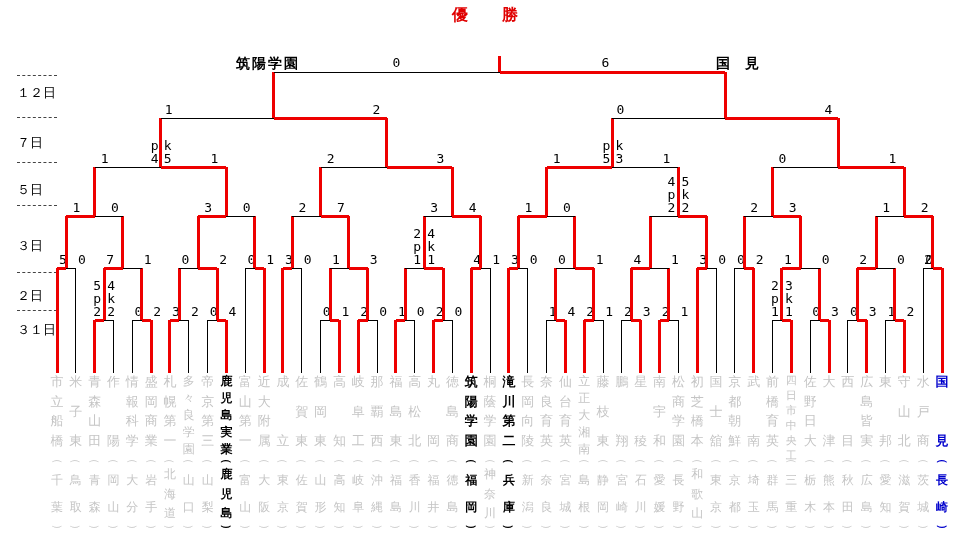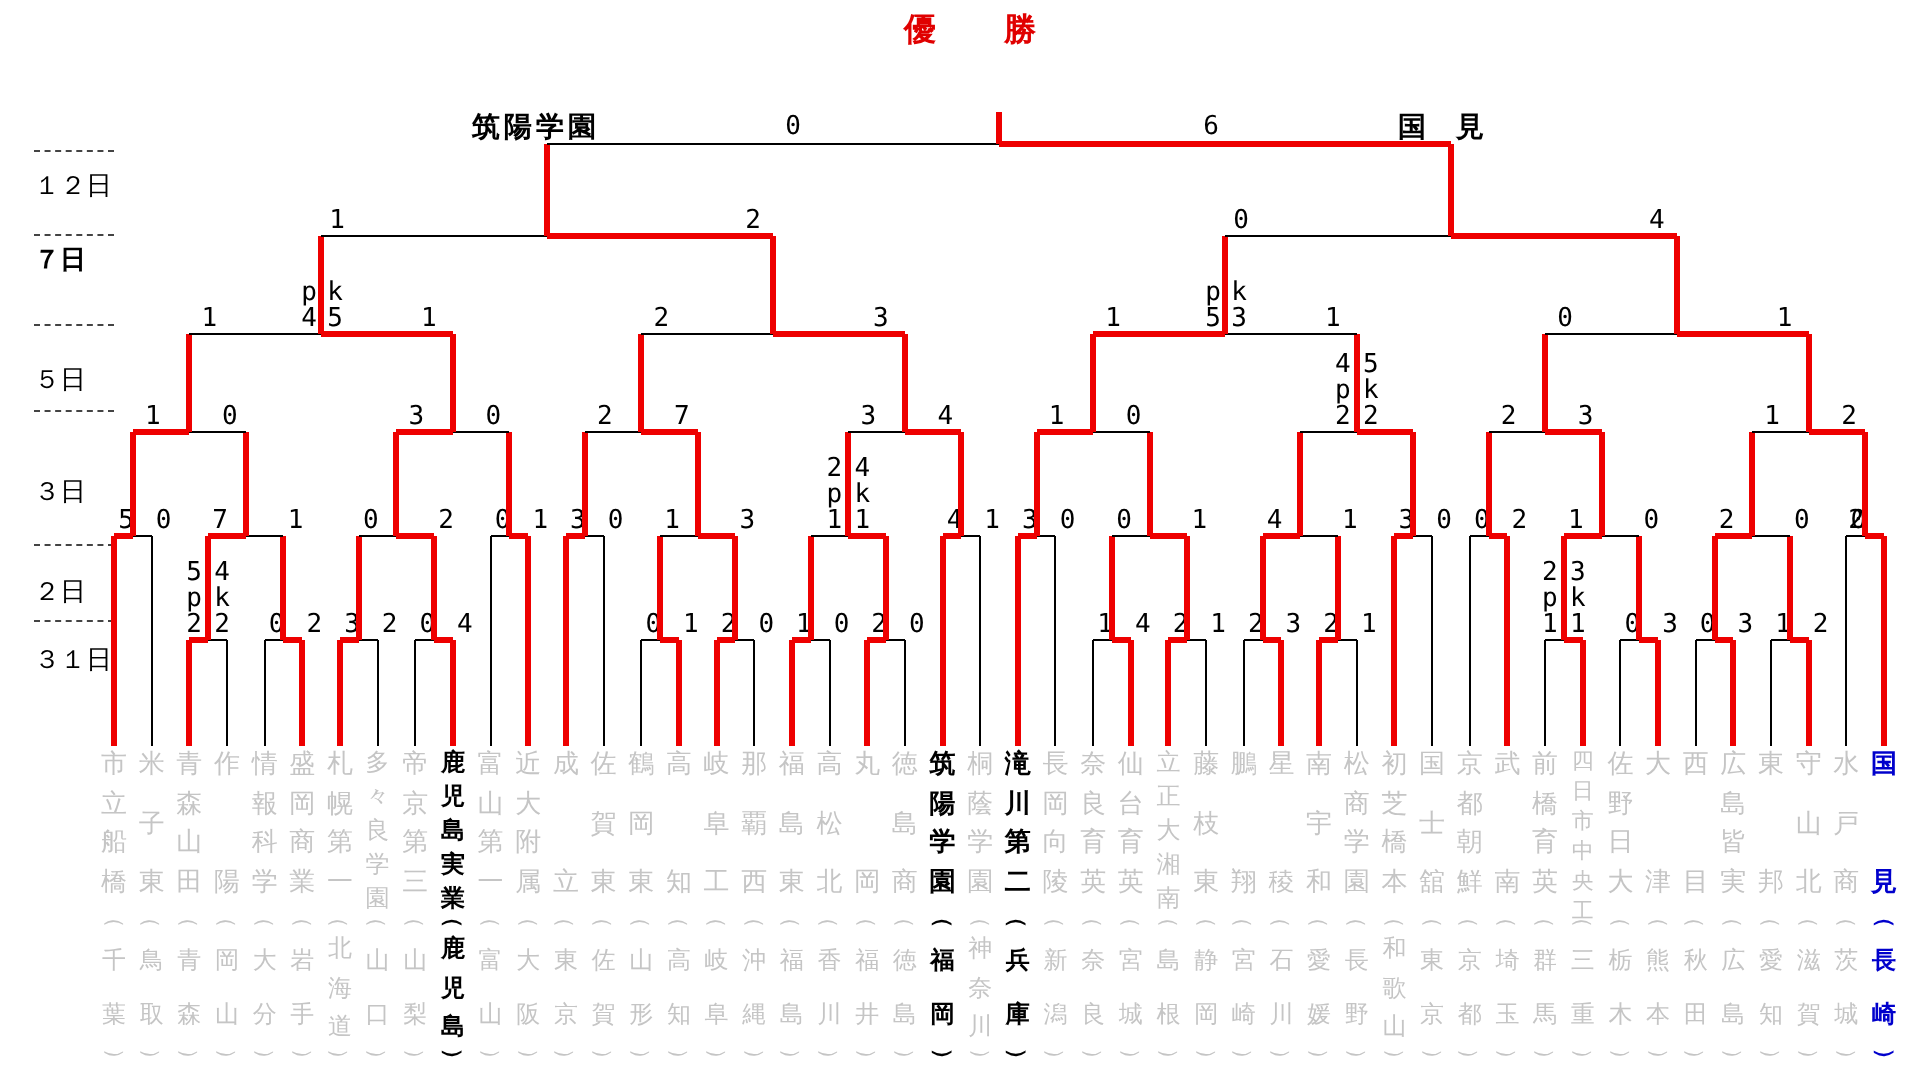--- a/index.html
+++ b/index.html
@@ -2,21 +2,21 @@
 <html><head>
 <meta charset="utf-8">
 <style>
   html,body{margin:0;padding:0;background:#fff;}
   body{font-family:"DejaVu Sans",sans-serif;}
   .page{position:relative;width:960px;height:540px;background:#ffffff;overflow:hidden;}
   .title{position:absolute;left:452px;top:5px;font-size:16px;font-weight:bold;letter-spacing:34px;white-space:nowrap;}
   .champ-box{position:absolute;left:420px;top:30px;width:156px;height:24px;border:1px solid #000;
              text-align:center;line-height:24px;font-size:13px;font-weight:bold;letter-spacing:4px;color:#000;}
   .final-left{position:absolute;left:236px;top:55px;font-size:14px;font-weight:bold;letter-spacing:2px;color:#000;white-space:nowrap;}
-  .final-right{position:absolute;left:699px;top:55px;font-size:14px;font-weight:bold;letter-spacing:15px;color:#000;white-space:nowrap;}
+  .final-right{position:absolute;left:716px;top:55px;font-size:14px;font-weight:bold;letter-spacing:15px;color:#000;white-space:nowrap;}
   .date-label{position:absolute;left:17px;font-size:13px;color:#000;white-space:nowrap;}
   .dash{position:absolute;left:17px;width:40px;height:0;border-top:1px dashed #444;}
   svg.bracket{position:absolute;left:0;top:0;shape-rendering:crispEdges;}
   svg.bracket text{font-family:"DejaVu Sans Mono",monospace;font-size:13px;fill:#000;}
   .team-col{position:absolute;width:20px;display:flex;flex-direction:column;align-items:center;}
   .team-name{display:flex;flex-direction:column;justify-content:space-between;align-items:center;height:77px;font-size:13px;}
   .team-name.n5{font-size:12px;}
   .team-name.n6{font-size:11px;}
   .team-name span{display:block;}
   .team-pref{margin-top:4px;display:flex;flex-direction:column;justify-content:space-between;align-items:center;height:80px;font-size:12px;}
@@ -29,21 +29,21 @@
 <body>
 
 <div class="page">
   <div class="title" style="color: rgb(224, 0, 0);">優勝</div>
   <div class="final-left">筑陽学園</div>
   <div class="final-right">国見</div>
   <div id="schedule">
       <div class="dash" style="top: 75px;"></div>
       <div class="date-label" style="top: 84px;">１２日</div>
       <div class="dash" style="top: 117px;"></div>
-      <div class="date-label" style="top: 121px; font-weight: bold;">７日</div>
+      <div class="date-label" style="top: 134px;">７日</div>
       <div class="dash" style="top: 162px;"></div>
       <div class="date-label" style="top: 181px; text-align: center;">５日</div>
       <div class="dash" style="top: 205px;"></div>
       <div class="date-label" style="top: 237px;">３日</div>
       <div class="dash" style="top: 272px;"></div>
       <div class="date-label" style="top: 287px;">２日</div>
       <div class="dash" style="top: 310px;"></div>
       <div class="date-label" style="top: 321px;">３１日</div>
     </div>
   <svg id="bracket" class="bracket" width="960" height="540">

